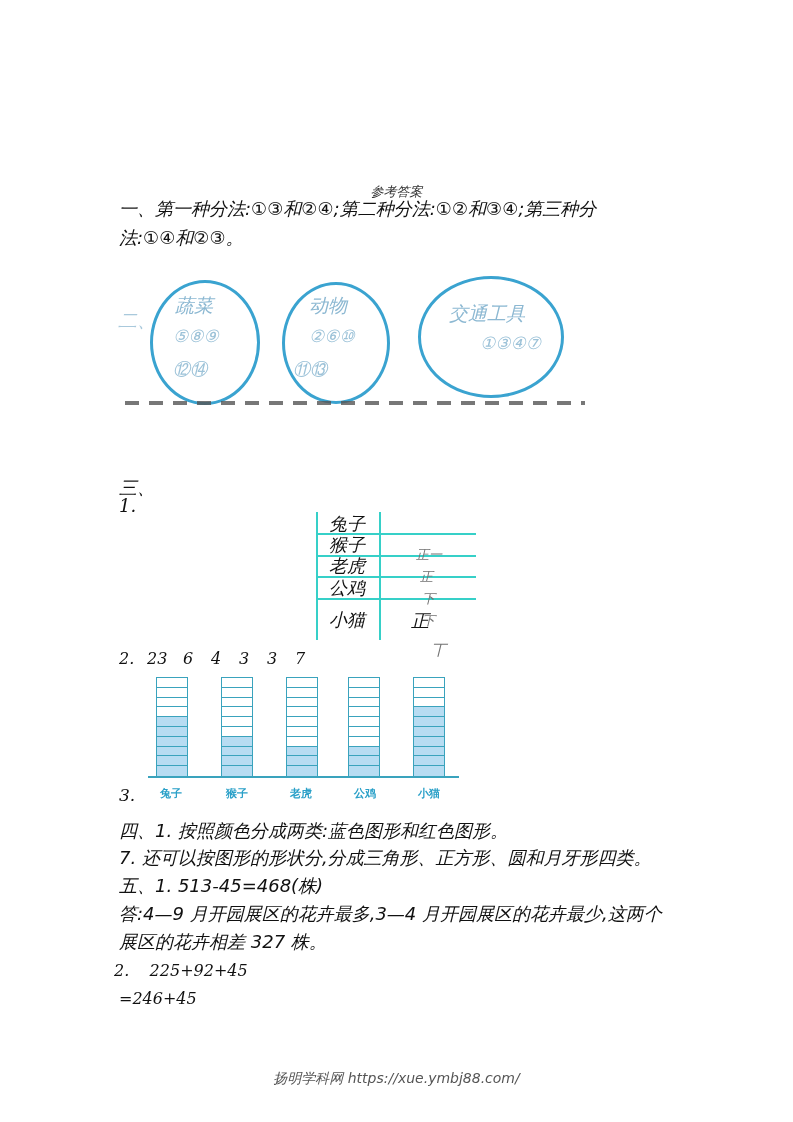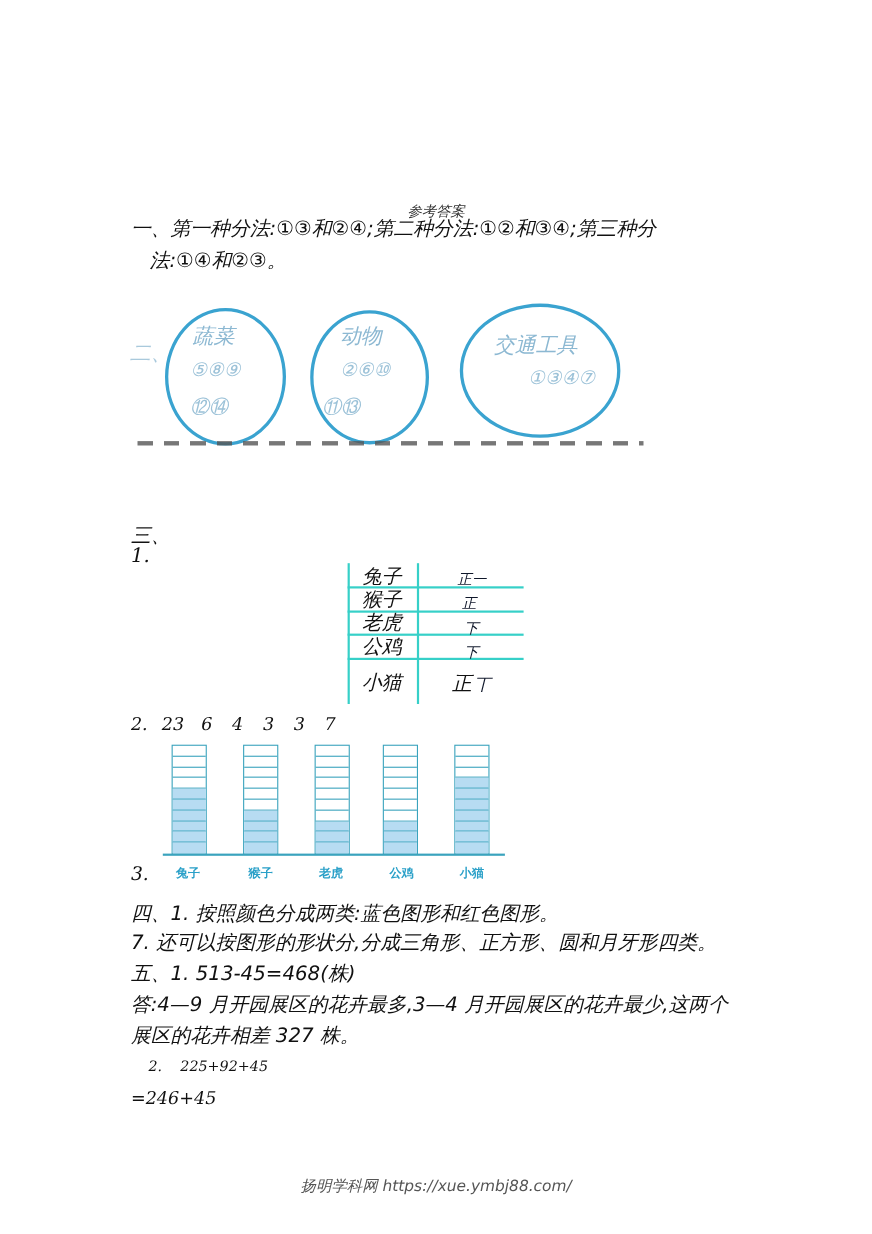--- a/index.html
+++ b/index.html
@@ -12,37 +12,37 @@
   .serif { font-family:"DejaVu Serif", serif; }
   .ellipse { border:3px solid #3aa3d0; border-radius:50%; box-sizing:border-box; }
   .ell-title { font-size:19px; color:#8cb8d2; font-family:"DejaVu Serif", serif; }
   .ell-items { font-size:17px; color:#9cc2d8; letter-spacing:0px; font-family:"DejaVu Serif", serif; }
   .cut { left:125px; top:401px; width:460px; height:4px; 
          background:repeating-linear-gradient(90deg,#555 0 14px, transparent 14px 24px); opacity:.8; }
   .tally-table { left:316px; top:512px; }
   .tt-vline { position:absolute; width:2px; background:#36d0c8; }
   .tt-hline { position:absolute; height:1.5px; background:#36d0c8; }
   .tt-name { position:absolute; font-size:18px; color:#111; }
-  .tt-mark { position:absolute; font-size:13px; color:#0f172a; }
+  .tt-mark { position:absolute; font-size:13px; color:#737373;margin-top:28px; }
   .bar-col { position:absolute; width:32px; border:1px solid #3aa3bd; box-sizing:border-box; }
   .cell { height:9.8px; border-bottom:1px solid #3aa3bd; box-sizing:border-box; }
   .cell.filled { background:#b7dcf2; }
   .cell:last-child { border-bottom:none; }
   .baseline { left:148px; top:776px; width:311px; height:2px; background:#3aa3bd; }
   .bar-label { position:absolute; top:786px; font-size:11px; color:#2aa0c8; font-weight:bold;
                font-family:"DejaVu Serif", serif; width:50px; text-align:center; }
   .footer { left:0; width:793px; top:1070px; text-align:center; font-size:14px; color:#555; }
 </style>
 </head>
 <body>
 
 <div class="abs title">参考答案</div>
 
 <div class="abs line" style="left:119px;top:187px;margin-top:10px;">一、第一种分法:①③和②④;第二种分法:①②和③④;第三种分</div>
-<div class="abs line" style="left:119px;top:226px;margin-left:17px;">法:①④和②③。</div>
+<div class="abs line" style="left:119px;top:226px;">法:①④和②③。</div>
 
 <div class="abs" style="left:118px;top:308px;font-size:19px;color:#a9c9dc;font-family:'DejaVu Serif',serif;">二、</div>
 
 <div class="abs ellipse" style="left:150px;top:280px;width:110px;height:125px;">
   <div class="abs ell-title" style="left:22px;top:10px;">蔬菜</div>
   <div class="abs ell-items" style="left:20px;top:43px;">⑤⑧⑨</div>
   <div class="abs ell-items" style="left:20px;top:75px;">⑫⑭</div>
 </div>
 
 <div class="abs ellipse" style="left:282px;top:282px;width:108px;height:122px;">
@@ -158,16 +158,16 @@
 <div class="bar-label" style="left:404px;">小猫</div>
 
 <div class="abs line serif" style="left:119px;top:783px;font-size:17px;">3.</div>
 
 <div class="abs line" style="left:119px;top:819px;">四、1. 按照颜色分成两类:蓝色图形和红色图形。</div>
 <div class="abs line" style="left:119px;top:846px;">7. 还可以按图形的形状分,分成三角形、正方形、圆和月牙形四类。</div>
 
 <div class="abs line" style="left:119px;top:874px;">五、1. 513-45=468(株)</div>
 <div class="abs line" style="left:119px;top:902px;">答:4—9 月开园展区的花卉最多,3—4 月开园展区的花卉最少,这两个</div>
 <div class="abs line" style="left:119px;top:930px;">展区的花卉相差 327 株。</div>
-<div class="abs line serif" style="left:135px;top:959px;font-size:13px;white-space:pre;">2.    225+92+45</div>
+<div class="abs line serif" style="left:114px;top:959px;font-size:16px;white-space:pre;">2.    225+92+45</div>
 <div class="abs line serif" style="left:119px;top:987px;font-size:16px;">=246+45</div>
 
 <div class="abs footer">扬明学科网 https://xue.ymbj88.com/</div>
 
 </body></html>

